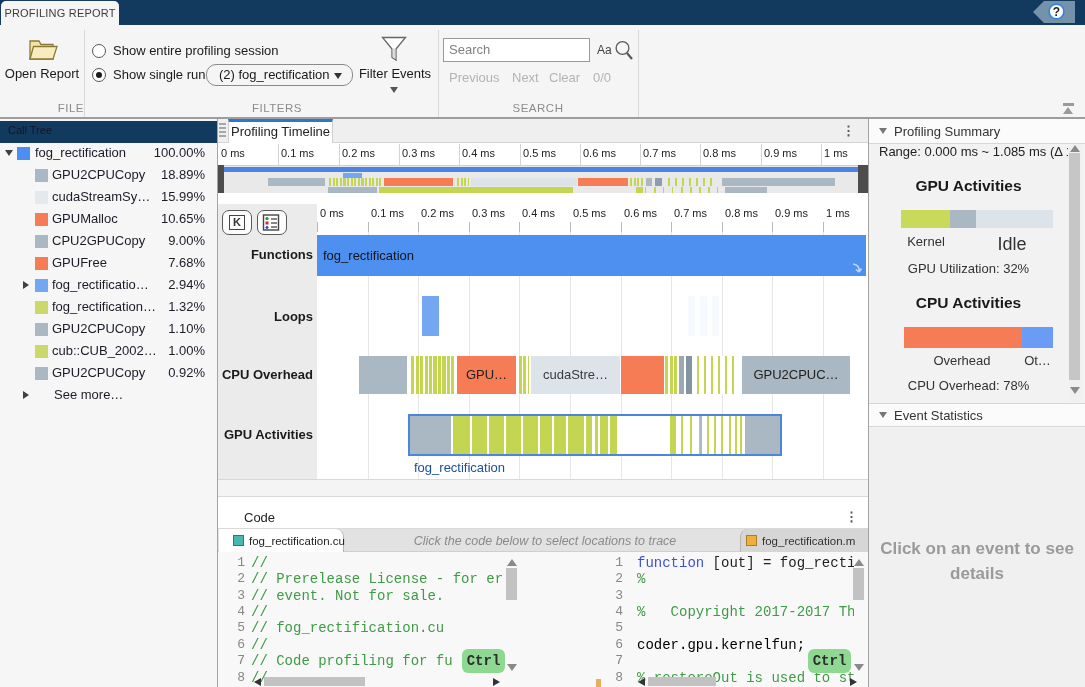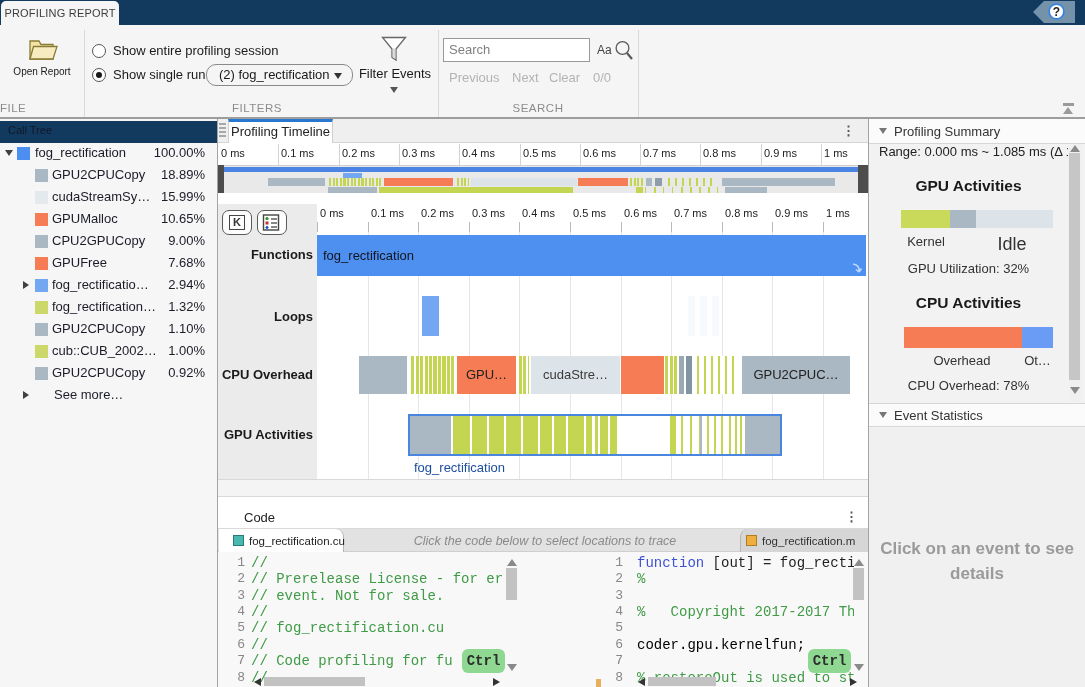--- a/index.html
+++ b/index.html
@@ -12,38 +12,38 @@
 <svg style="position:absolute;left:1028px;top:0px" width="50" height="25" viewBox="0 0 50 25">
     <path d="M16 1 L47 1 L47 23 L16 23 L5 12 Z" fill="#7493aa"></path>
     <circle cx="28.5" cy="11.5" r="7.4" fill="#fff" stroke="#3584e4" stroke-width="1.7"></circle>
     <text x="28.5" y="15.8" font-size="12" font-weight="bold" fill="#222" text-anchor="middle" font-family="Liberation Sans">?</text>
   </svg>
 <div style="left:0;top:25px;width:1085px;height:94px;background:#f5f5f5;border-bottom:2px solid #9d9d9d"></div>
 <svg style="position:absolute;left:25px;top:37px" width="34" height="25" viewBox="0 0 34 25">
     <path d="M5 4 L14 4 L16 7.5 L28 7.5 L28 22 L5 22 Z" fill="#f3e4a6" stroke="#8a7a35" stroke-width="1.3"></path>
     <path d="M5 22 L8.5 9.5 L32 9.5 L28 22 Z" fill="#f6ecc0" stroke="#8a7a35" stroke-width="1.3"></path>
   </svg>
-<div style="left:0px;top:66px;width:84px;height:16px;font-size:10px;color:#1a1a1a;text-align:center">Open Report</div>
-<div style="left:0px;top:102px;width:84px;height:14px;font-size:11.5px;color:#8c8c8c;text-align:left;letter-spacing:.5px">FILE</div>
+<div style="left:0px;top:66px;width:84px;height:16px;font-size:13px;color:#1a1a1a;text-align:center">Open Report</div>
+<div style="left:0px;top:102px;width:84px;height:14px;font-size:11.5px;color:#8c8c8c;text-align:right;letter-spacing:.5px">FILE</div>
 <div style="left:84px;top:30px;width:1px;height:87px;background:#d9d9d9"></div>
 <div style="left:92px;top:44px;width:14px;height:14px;border:1.4px solid #555;border-radius:50%;background:#fff"></div>
 <div style="left:113px;top:43px;width:300px;height:16px;font-size:13px;color:#1a1a1a">Show entire profiling session</div>
 <div style="left:92px;top:68px;width:14px;height:14px;border:1.4px solid #555;border-radius:50%;background:#fff"></div>
 <div style="left:96px;top:72px;width:6px;height:6px;border-radius:50%;background:#1a1a1a"></div>
 <div style="left:113px;top:67px;width:120px;height:16px;font-size:13px;color:#1a1a1a">Show single run</div>
 <div style="left:206px;top:64px;width:147px;height:22px;border:1px solid #8a8a8a;border-radius:10px;background:#f5f5f5"></div>
 <div style="left:219px;top:67px;width:120px;height:16px;font-size:13px;color:#1a1a1a">(2) fog_rectification</div>
 <div class="tri-d" style="left:334px;top:73px;border-top-color:#333"></div>
 <svg style="position:absolute;left:381px;top:36px" width="26" height="26" viewBox="0 0 26 26">
     <path d="M1.5 1.5 L24.5 1.5 L15 13 L15 24 L11 21.5 L11 13 Z" fill="#fff" stroke="#666" stroke-width="1.3"></path>
     <path d="M11.6 12.5 L14.4 12.5 L14.4 23 L11.6 21 Z" fill="#d9d9d9"></path>
   </svg>
 <div style="left:345px;top:66px;width:100px;height:16px;font-size:13px;color:#1a1a1a;text-align:center">Filter Events</div>
 <div class="tri-d" style="left:390px;top:87px;border-top-color:#555"></div>
-<div style="left:162px;top:102px;width:190px;height:14px;font-size:11.5px;color:#8c8c8c;text-align:center;letter-spacing:.5px">FILTERS</div>
+<div style="left:182px;top:102px;width:190px;height:14px;font-size:11.5px;color:#8c8c8c;text-align:center;letter-spacing:.5px">FILTERS</div>
 <div style="left:438px;top:30px;width:1px;height:87px;background:#d9d9d9"></div>
 <div style="left:443px;top:38px;width:147px;height:24px;background:#fff;border:1px solid #999"></div>
 <div style="left:449px;top:42px;width:100px;height:16px;font-size:13px;color:#808080">Search</div>
 <div style="left:597px;top:43px;width:22px;height:16px;font-size:12px;color:#444">Aa</div>
 <svg style="position:absolute;left:613px;top:39px" width="22" height="24" viewBox="0 0 22 24">
     <circle cx="9.5" cy="9" r="6.4" fill="none" stroke="#5a5a5a" stroke-width="1.3"></circle>
     <line x1="14" y1="14" x2="19" y2="20" stroke="#5a5a5a" stroke-width="2.2"></line>
   </svg>
 <div style="left:449px;top:70px;width:200px;height:16px;font-size:13px;color:#b3b3b3"><span>Previous</span><span style="position:absolute;left:63px">Next</span><span style="position:absolute;left:100px">Clear</span><span style="position:absolute;left:144px">0/0</span></div>
 <div style="left:443px;top:102px;width:190px;height:14px;font-size:11.5px;color:#8c8c8c;text-align:center;letter-spacing:.5px">SEARCH</div>

